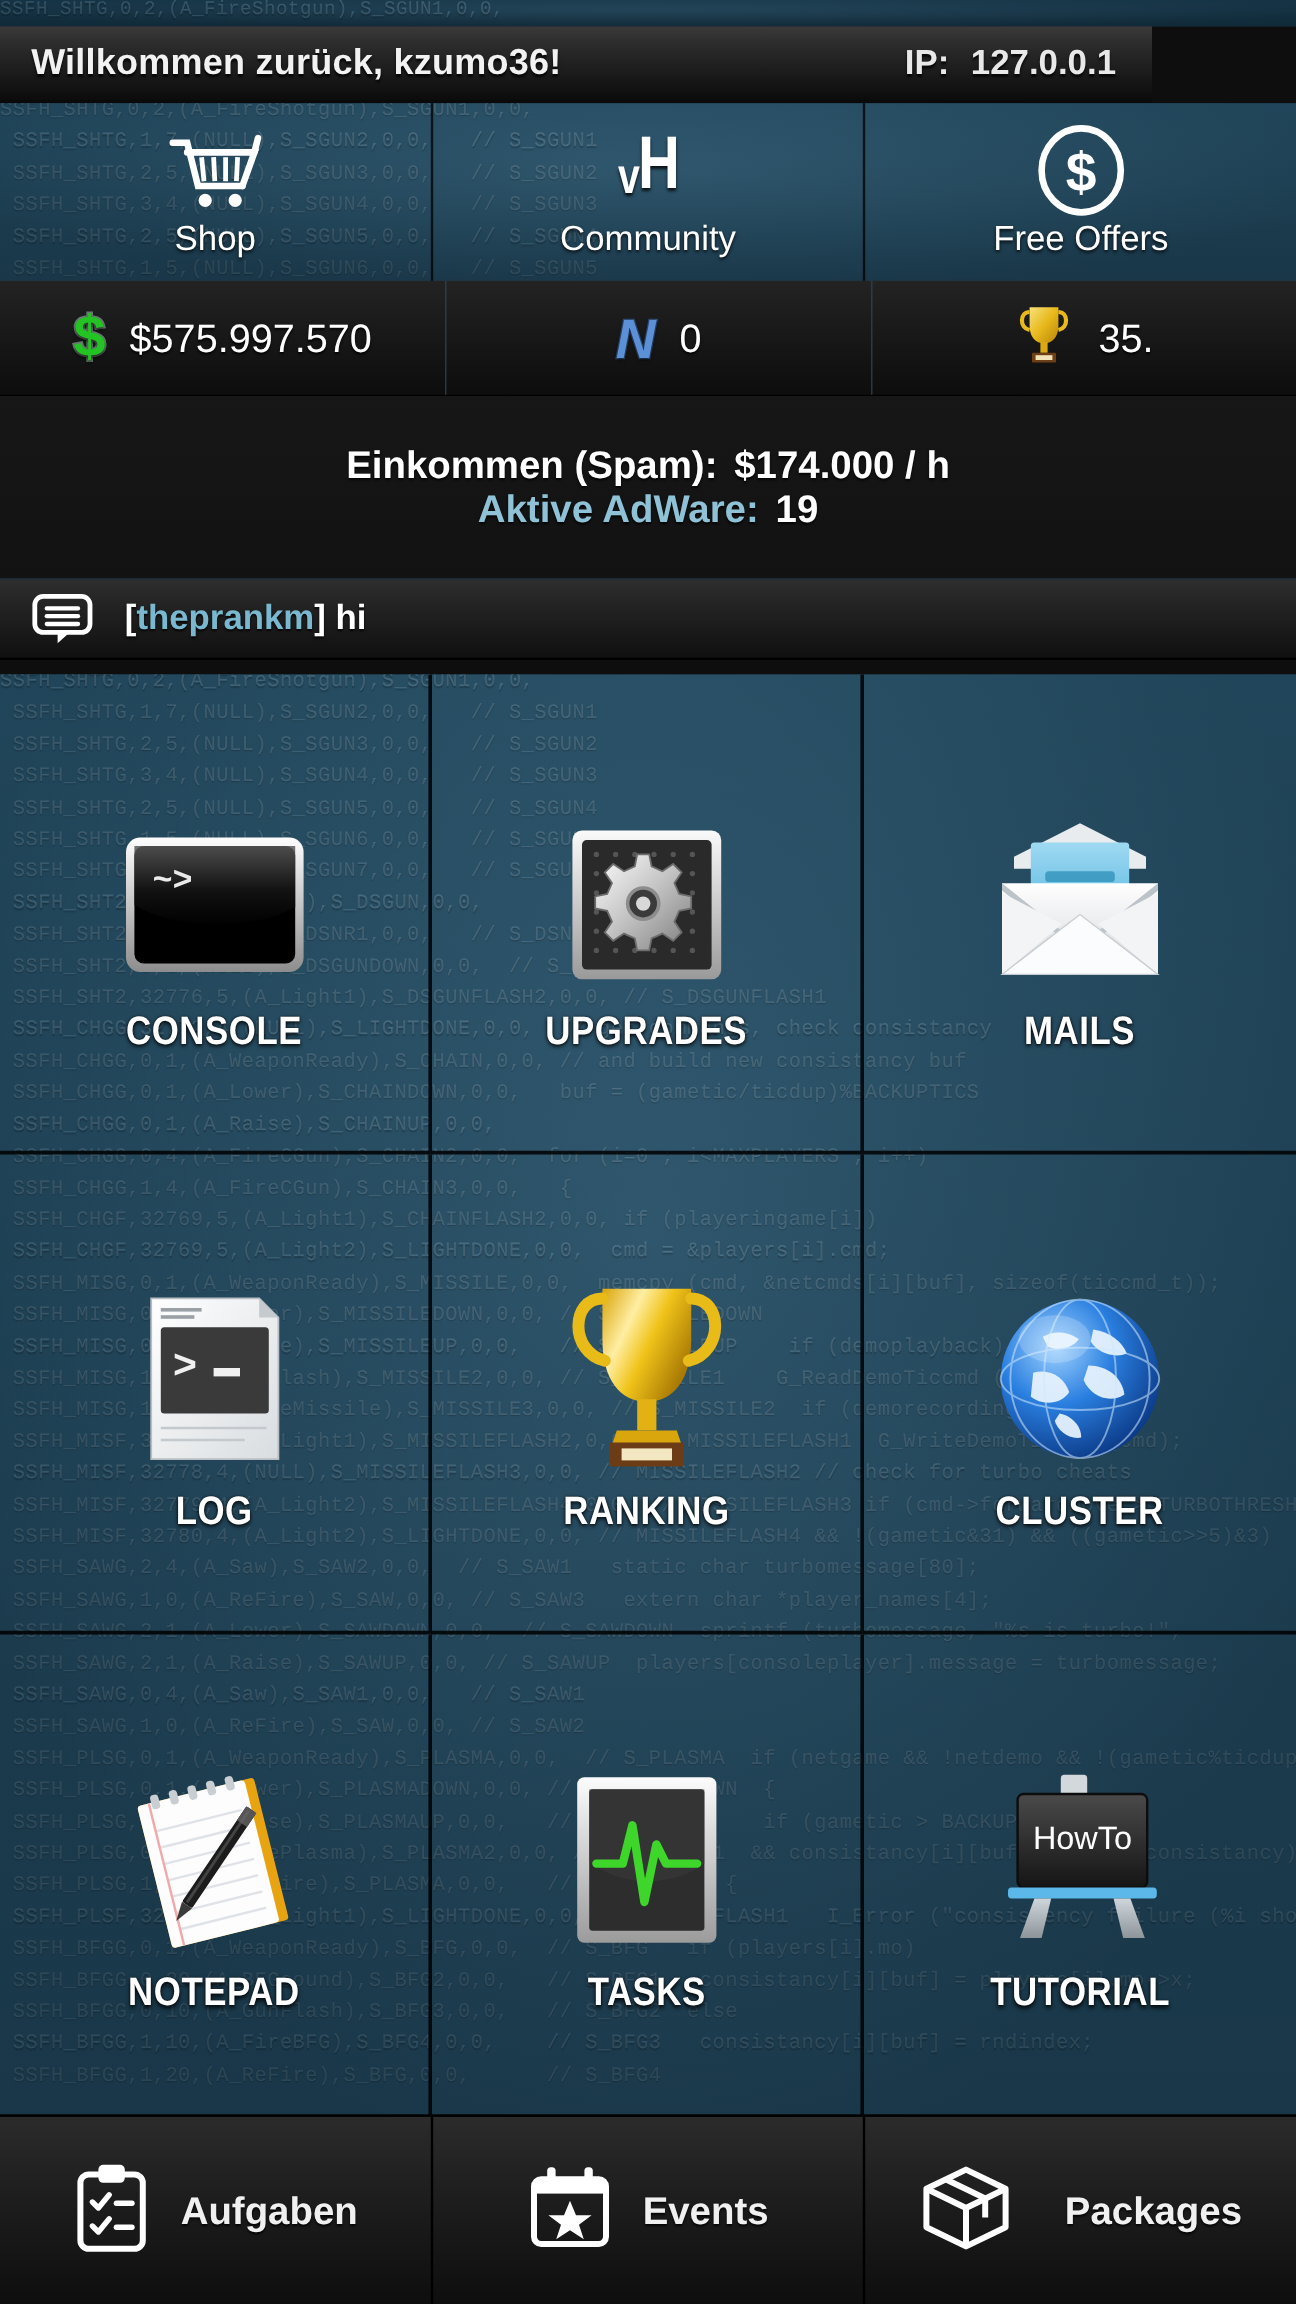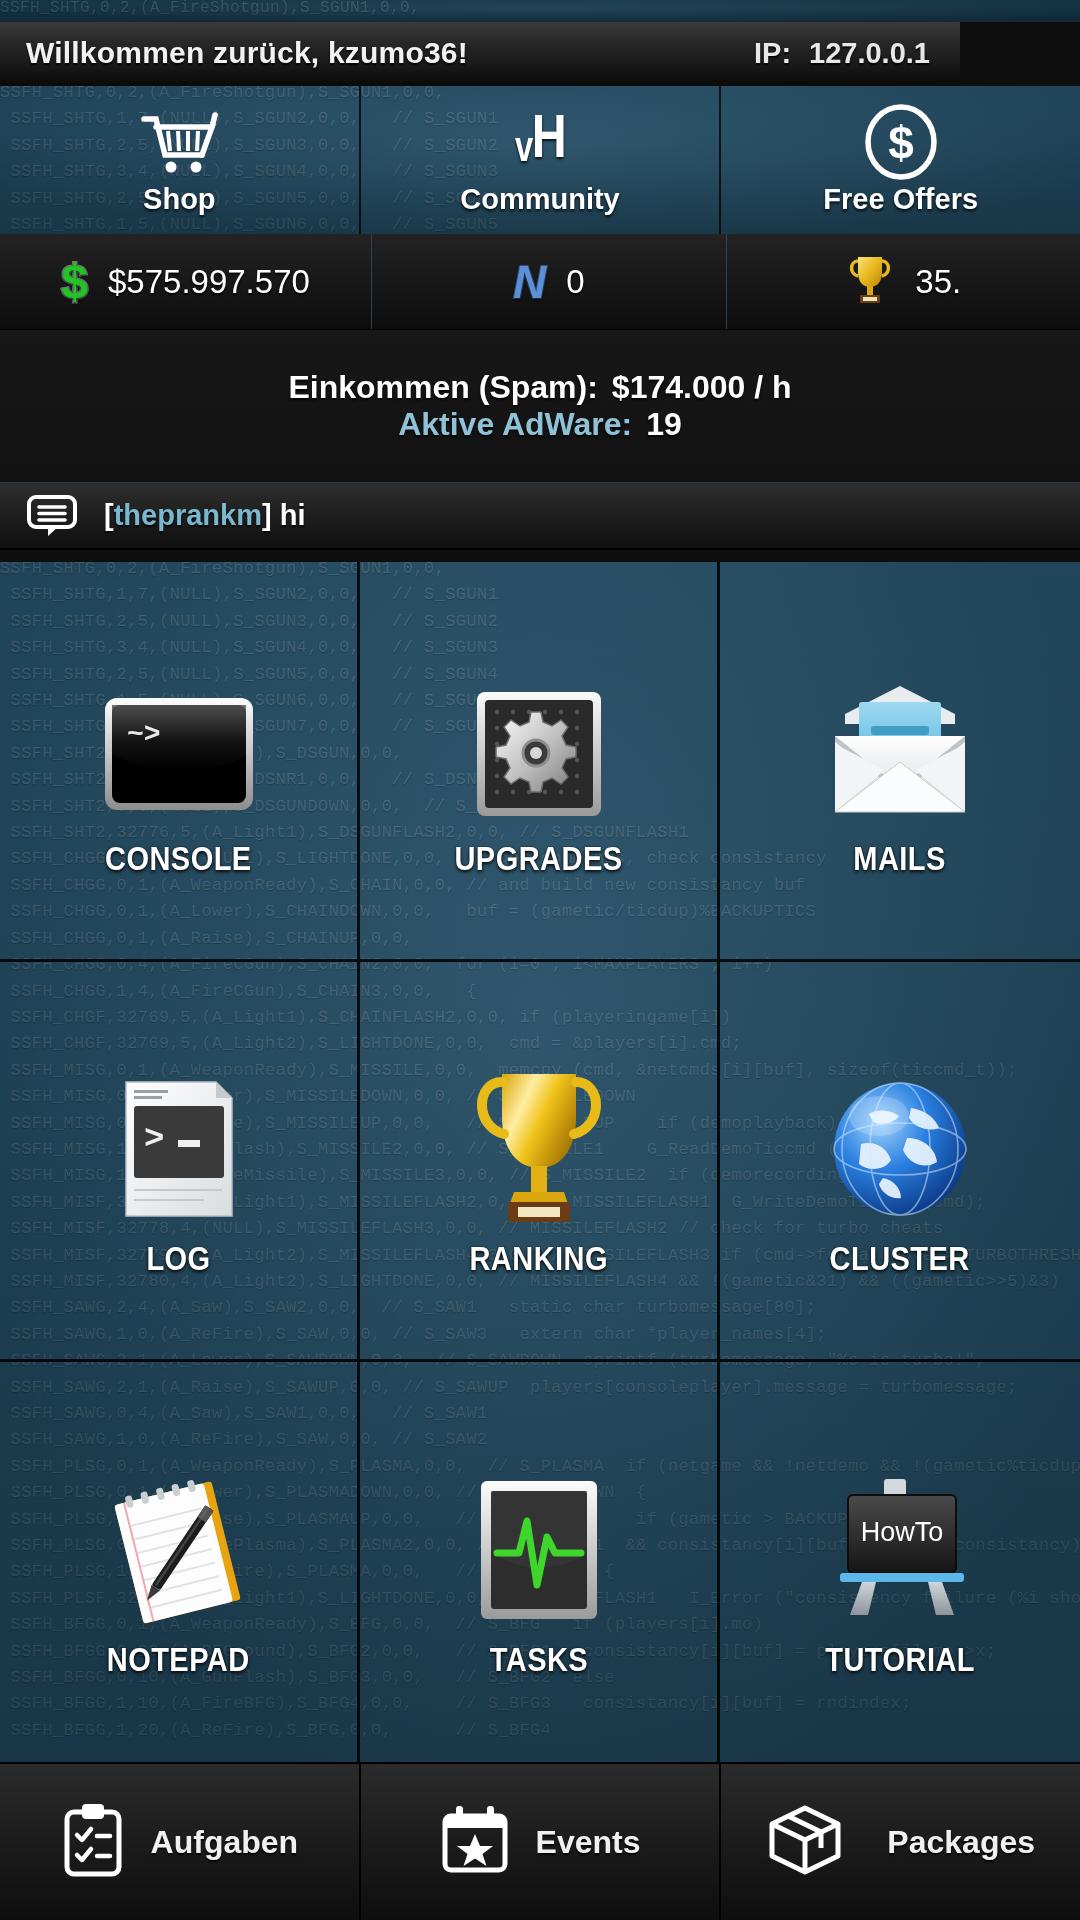--- a/index.html
+++ b/index.html
@@ -67,21 +67,21 @@
   .navcell {
     position:relative; z-index:2;
     flex:1 1 0; display:flex; flex-direction:column;
     align-items:center; justify-content:center; gap:2px;
     border-right:2px solid rgba(0,0,0,.75);
     cursor:pointer;
   }
   .navcell:last-child { border-right:none; }
   .navcell .ico { height:74px; display:flex; align-items:center; justify-content:center; }
   .navcell .lbl {
-    color:#fff; font-size:29px; font-weight:bold;
+    color:#fff; font-size:29px; font-weight:normal;
     text-shadow:0 2px 3px rgba(0,0,0,.85); margin-top:2px;
   }
   .vh-logo {
     font-family:"Liberation Sans", sans-serif;
     color:#fff; font-weight:bold; letter-spacing:-2px;
     text-shadow:0 2px 3px rgba(0,0,0,.8);
     font-size:62px; line-height:62px;
     transform:scaleX(.78);
   }
   .vh-logo .v { font-size:42px; vertical-align:-4px; }

